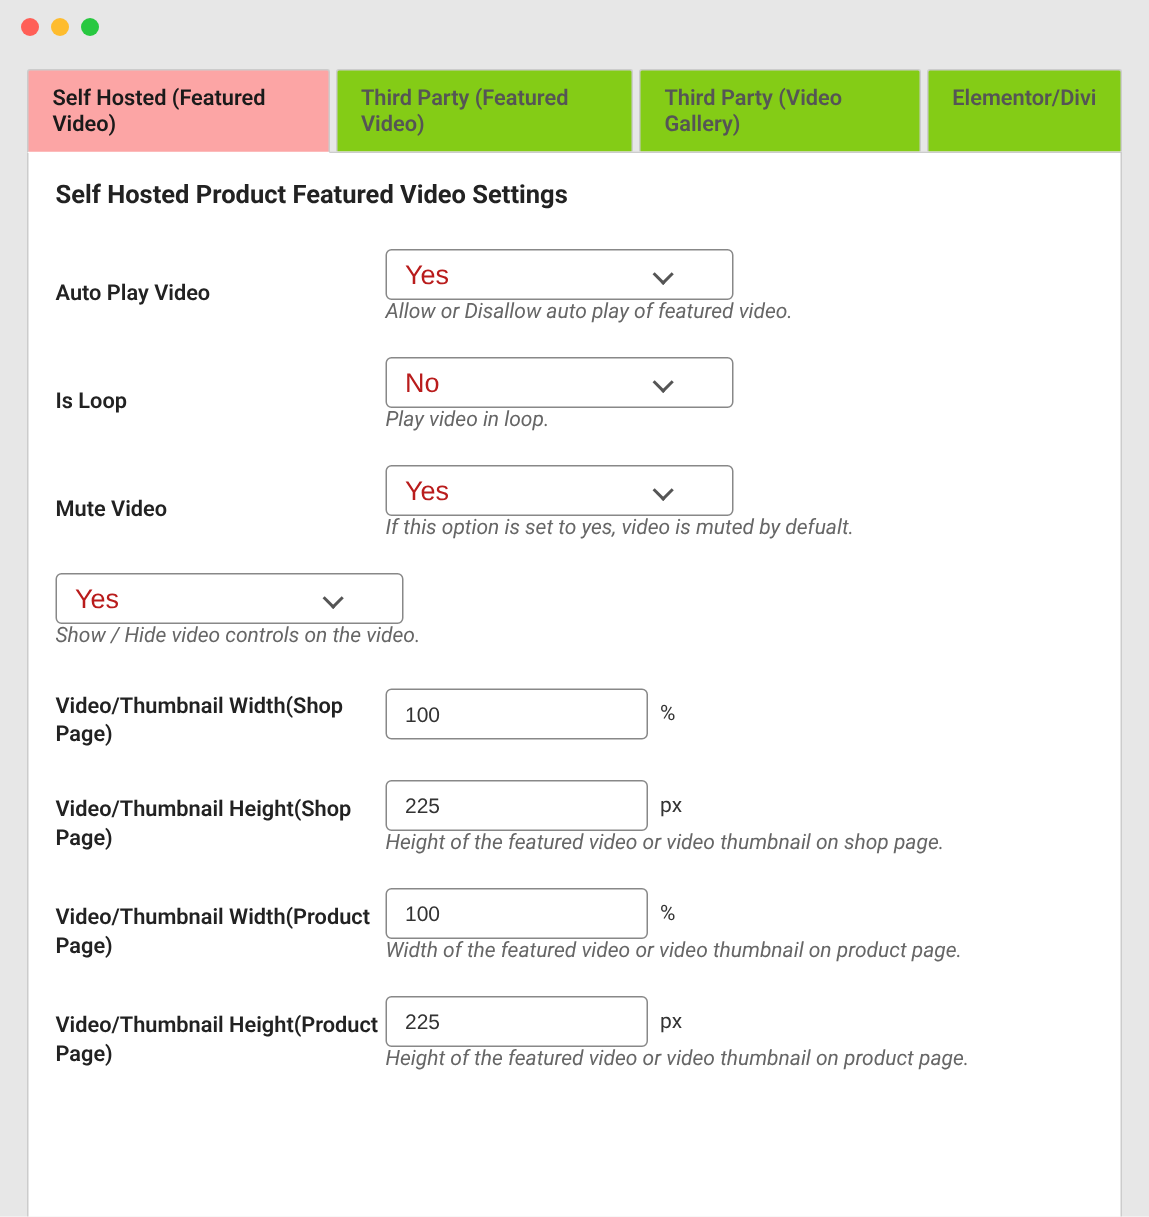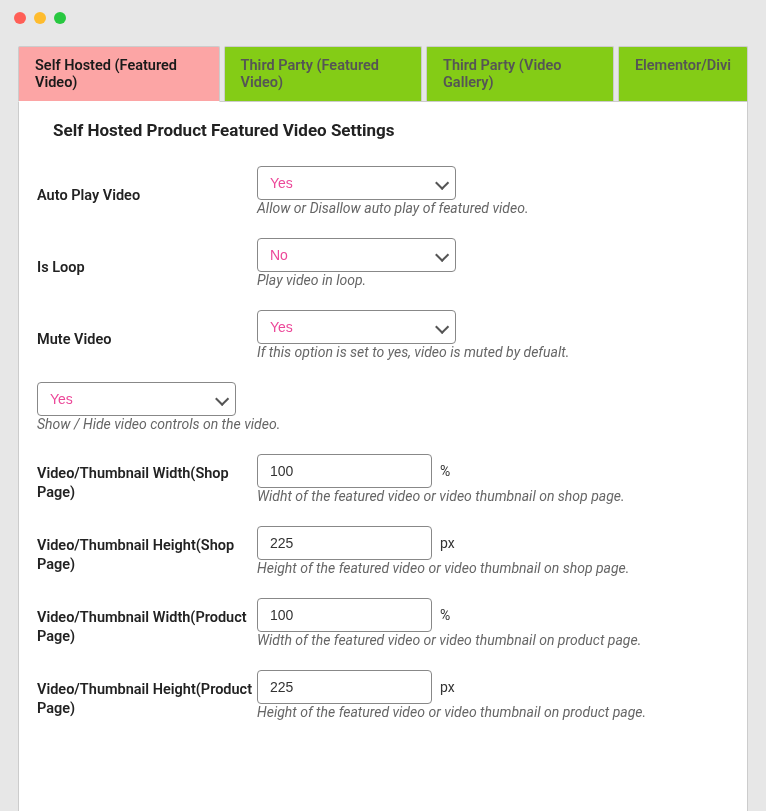--- a/index.html
+++ b/index.html
@@ -87,25 +87,25 @@
       color: #222;
     }
     .field-col {
       flex: 1;
     }
     .select-wrap {
       position: relative;
       width: 200px;
     }
     select {
-      width: 199px;
+      width: 232px;
       height: 34px;
       padding: 0 28px 0 12px;
-      font-size: 14px;
-      color: #ec4899;
+      font-size: 18px;
+      color: #b91c1c;
       background: #fff;
       border: 1px solid #888;
       border-radius: 4px;
       appearance: none;
       -webkit-appearance: none;
       cursor: pointer;
     }
     .select-wrap::after {
       content: "";
       position: absolute;
@@ -162,21 +162,21 @@
     .heading { margin-left: 0; padding-left: 0; }
     
     
     .panel { padding: 18px 18px 18px 0; }
     .heading, .form-row { padding-left: 0; }
     
     .panel { padding: 18px 18px 18px 18px; }
     .heading { padding-left: 0; margin-left: -18px; padding-left: 18px; }
     
     .panel { padding: 18px; }
-    .heading { margin: 0 0 10px 16px; padding: 0; }
+    .heading { margin: 0 0 10px 0; padding: 0; }
     .form-row { padding: 16px 0 6px 0; align-items: center; }
   </style>
 </head>
 <body>
 
 <div class="window">
   <div class="titlebar">
     <div class="dot dot-red"></div>
     <div class="dot dot-yellow"></div>
     <div class="dot dot-green"></div>
@@ -239,21 +239,20 @@
       </div>
     </div>
 
     <div class="form-row">
       <div class="label-col"><label>Video/Thumbnail Width(Shop Page)</label></div>
       <div class="field-col">
         <div class="input-line">
           <input class="text-input" type="text" value="100" style="">
           <span class="unit">%</span>
         </div>
-        <div class="hint">Widht of the featured video or video thumbnail on shop page.</div>
       </div>
     </div>
 
     <div class="form-row">
       <div class="label-col"><label>Video/Thumbnail Height(Shop Page)</label></div>
       <div class="field-col">
         <div class="input-line">
           <input class="text-input" type="text" value="225" style="">
           <span class="unit">px</span>
         </div>

